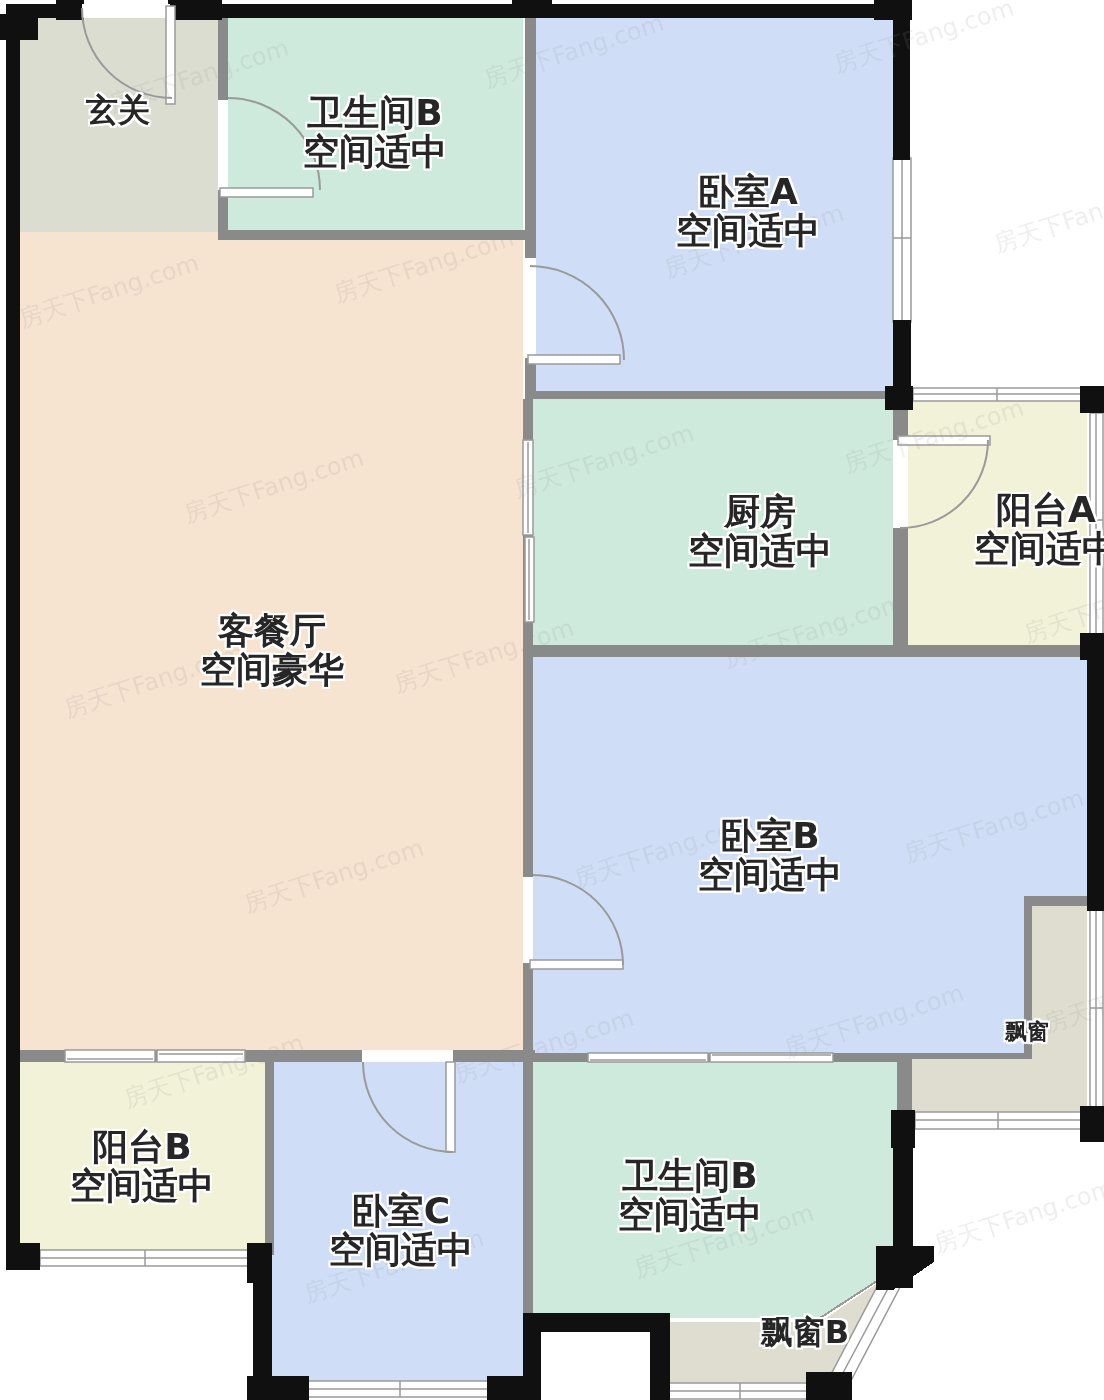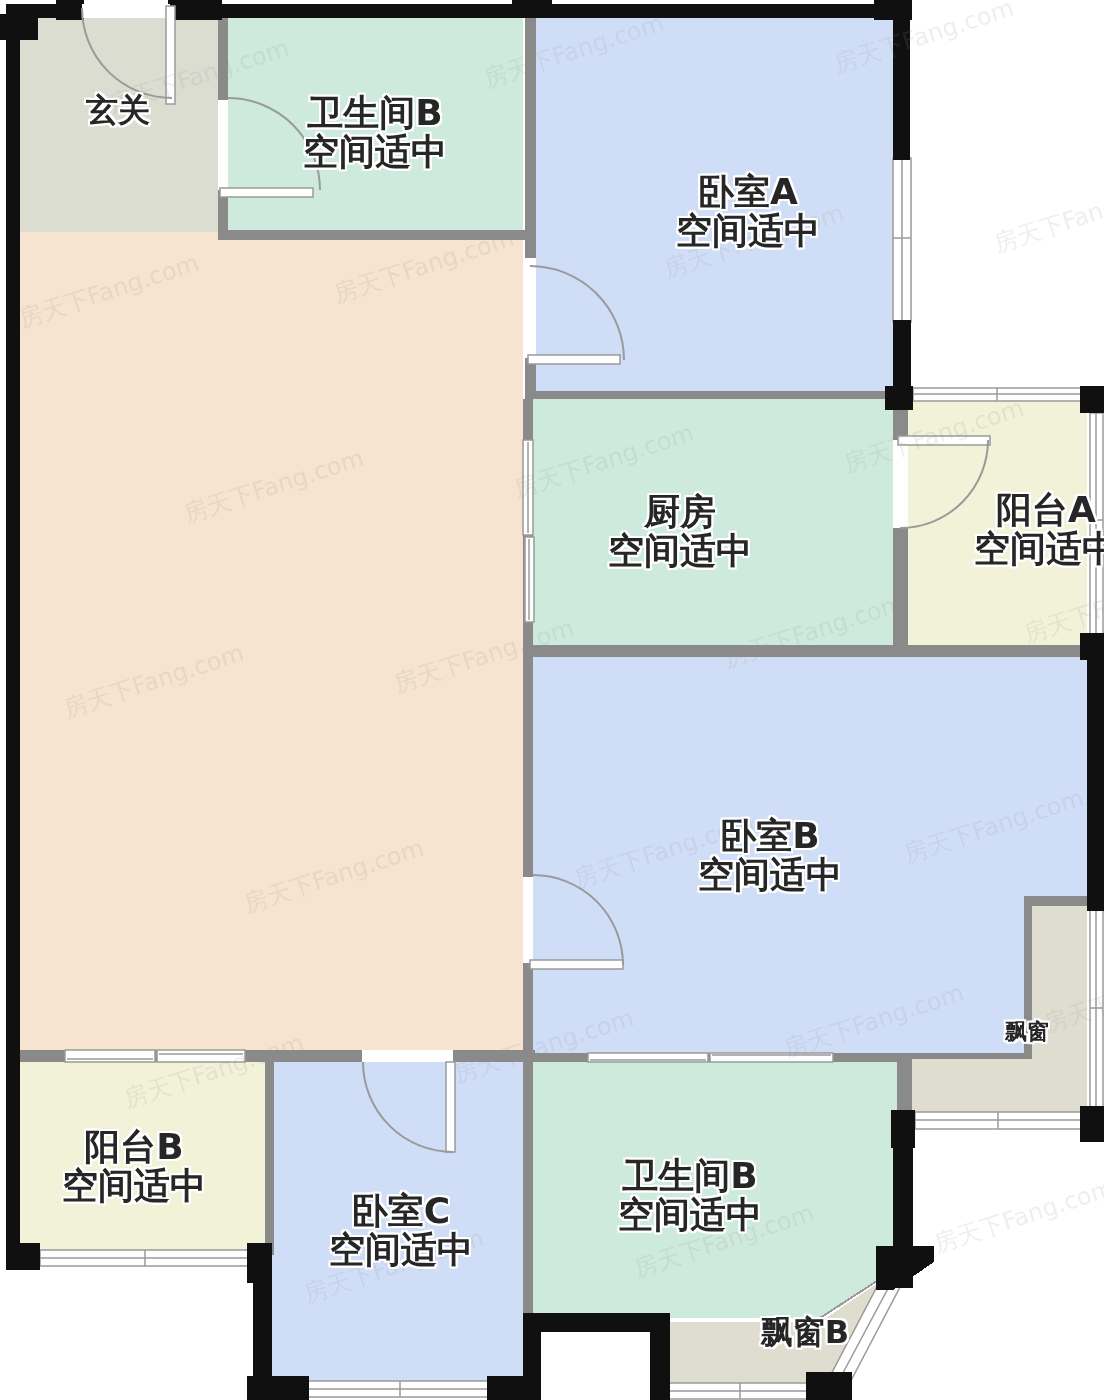--- a/index.html
+++ b/index.html
@@ -238,36 +238,40 @@
       <div>玄关</div>
     </div>
     <div class="room-label" style="left:375px;top:133px">
       <div>卫生间B</div>
       <div>空间适中</div>
     </div>
     <div class="room-label" style="left:748px;top:212px">
       <div>卧室A</div>
       <div>空间适中</div>
     </div>
-    <div class="room-label" style="left:680px;top:532px">
+    <div class="room-label" style="left:760px;top:532px">
       <div>厨房</div>
       <div>空间适中</div>
     </div>
     <div class="room-label" style="left:1046px;top:530px">
       <div>阳台A</div>
       <div>空间适中</div>
     </div>
+    <div class="room-label" style="left:272px;top:651px">
+      <div>客餐厅</div>
+      <div>空间豪华</div>
+    </div>
     <div class="room-label" style="left:770px;top:856px">
       <div>卧室B</div>
       <div>空间适中</div>
     </div>
     <div class="room-label small" style="left:1027px;top:1032px">
       <div>飘窗</div>
     </div>
-    <div class="room-label" style="left:134px;top:1167px">
+    <div class="room-label" style="left:142px;top:1167px">
       <div>阳台B</div>
       <div>空间适中</div>
     </div>
     <div class="room-label" style="left:401px;top:1231px">
       <div>卧室C</div>
       <div>空间适中</div>
     </div>
     <div class="room-label" style="left:690px;top:1196px">
       <div>卫生间B</div>
       <div>空间适中</div>

